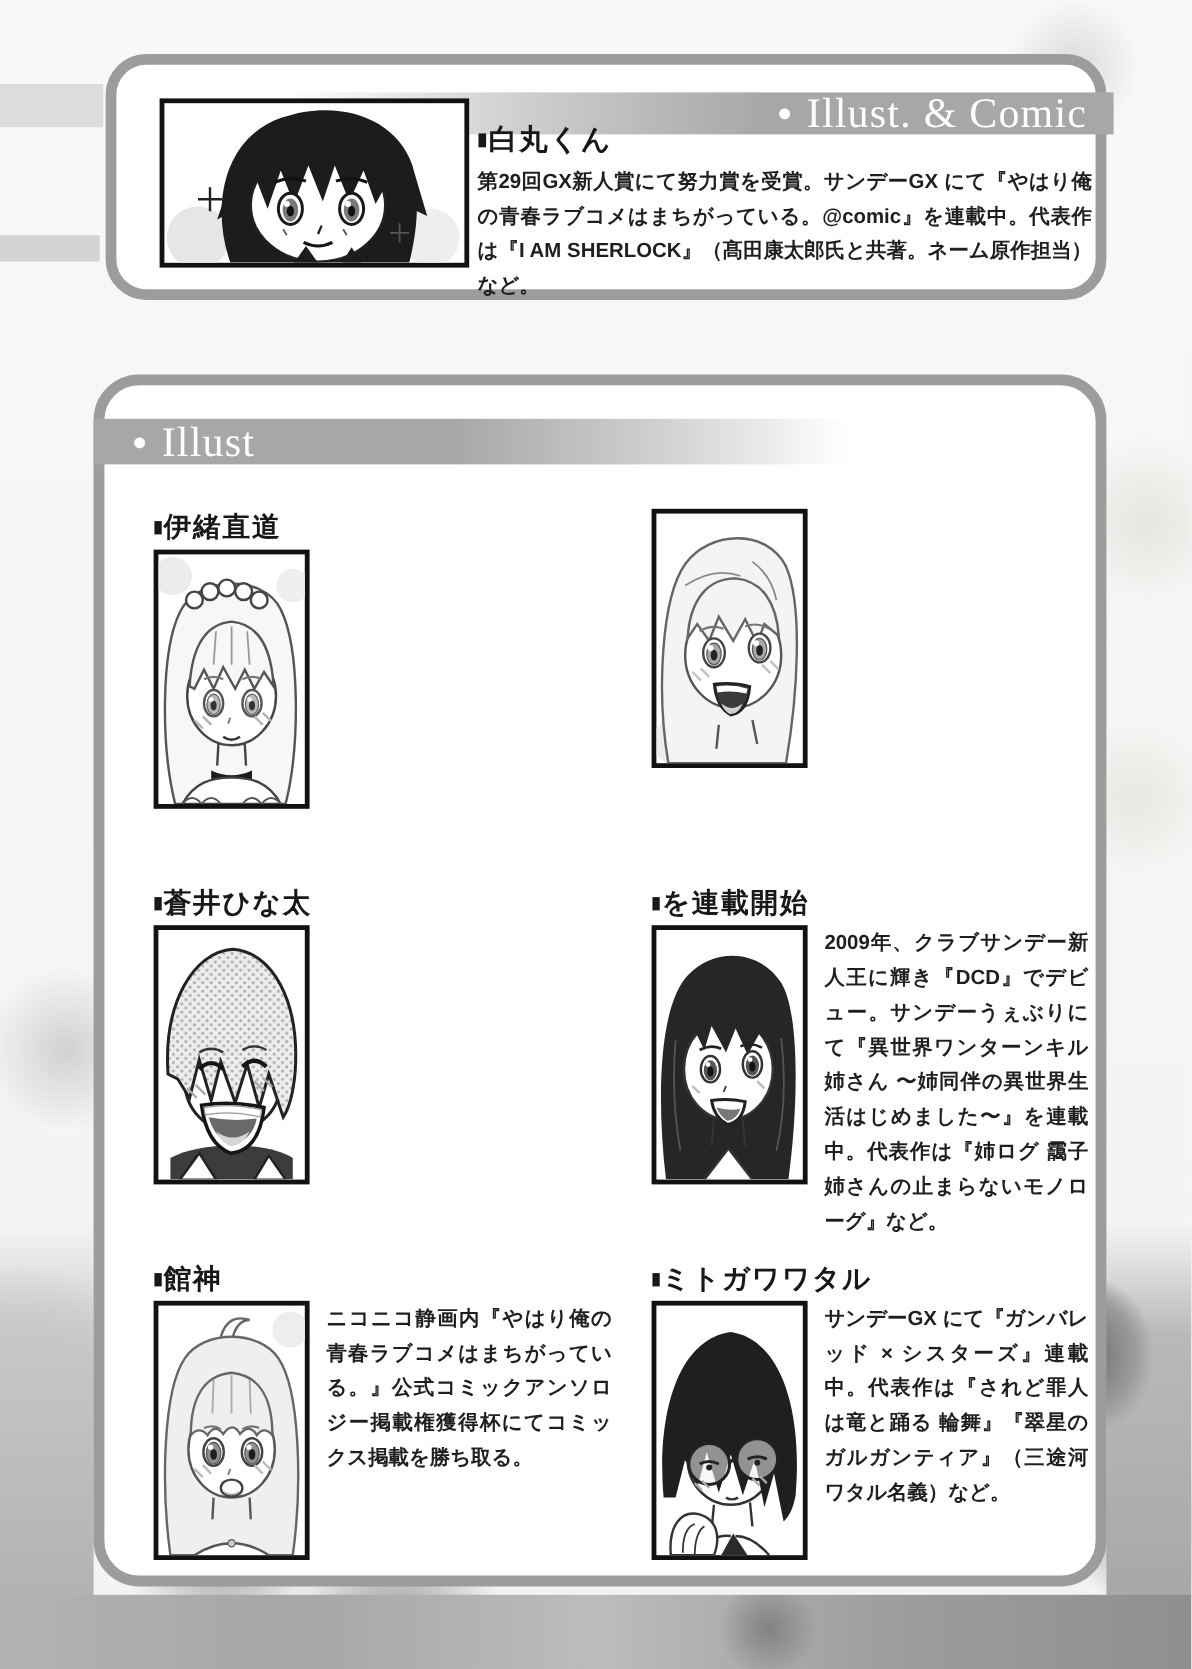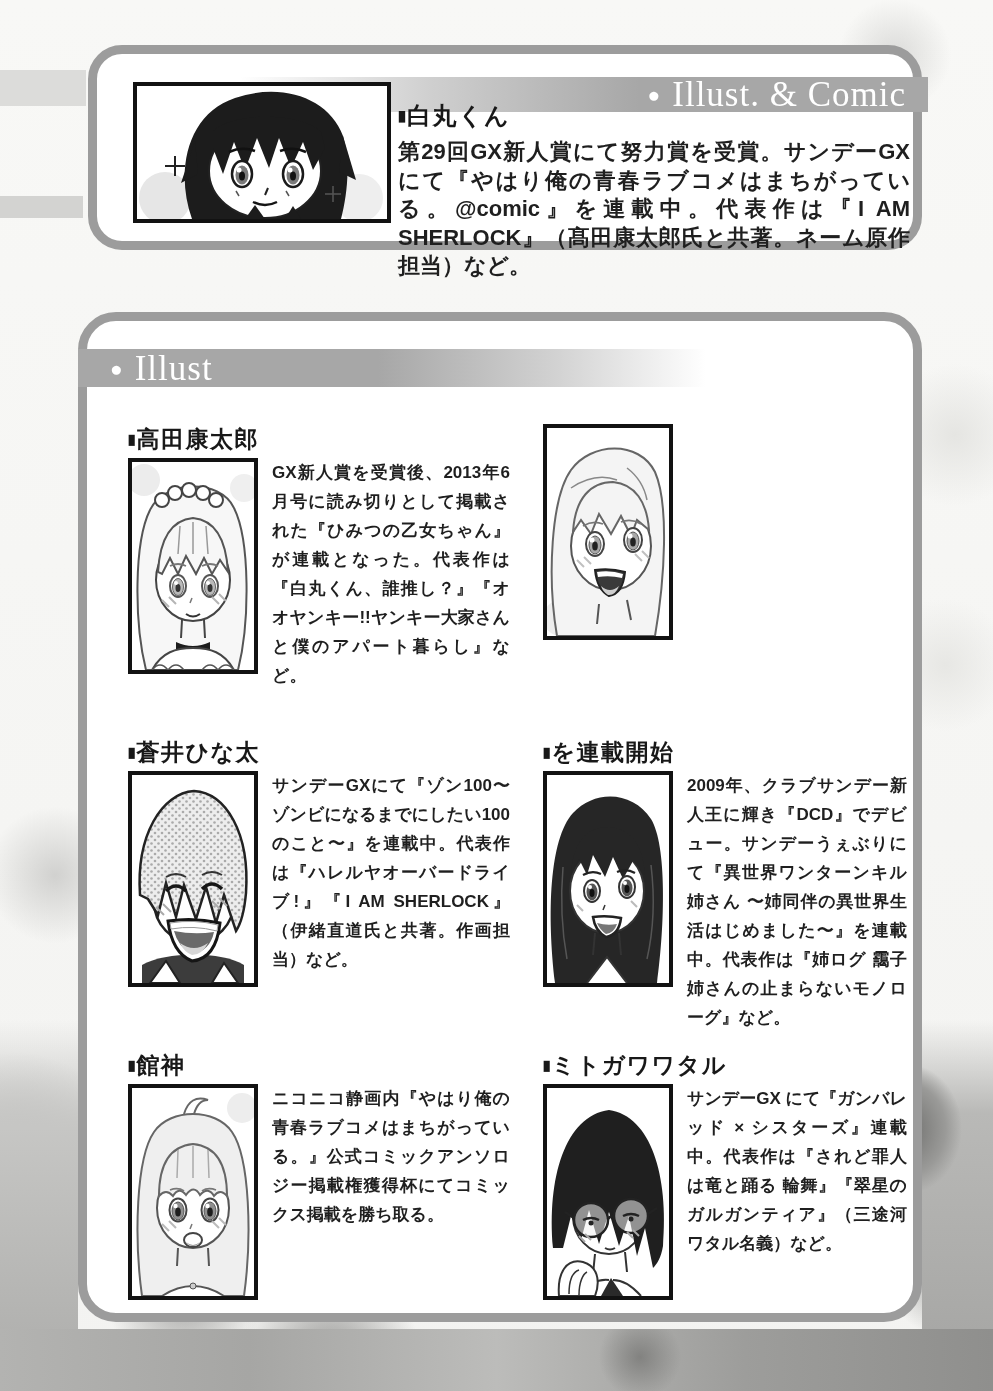--- a/index.html
+++ b/index.html
@@ -48,21 +48,21 @@
 
   
   .frame{border:4px solid #121212;background:#fff;overflow:hidden;}
   .frame svg{display:block;width:100%;height:100%;}
   .portrait-top{position:absolute;left:133px;top:82px;width:250px;height:133px;}
 
   
   .name-line{font-weight:700;color:#181818;letter-spacing:1.5px;white-space:nowrap;}
   .nm{display:inline-block;transform:scaleX(.55);transform-origin:left center;margin-right:-7px;}
   .illust-name{position:absolute;left:398px;top:100px;font-size:24px;}
-  .illust-bio{position:absolute;left:398px;top:138px;width:512px;font-size:22px;line-height:28.5px;
+  .illust-bio{position:absolute;left:398px;top:138px;width:512px;font-size:17px;line-height:28.5px;
     font-weight:700;color:#1f1f1f;text-align:justify;}
 
   
   .profile{position:absolute;}
   .p1{left:128px;top:424px;width:382px;}
   .p2{left:543px;top:424px;width:364px;}
   .p3{left:128px;top:737px;width:382px;}
   .p4{left:543px;top:737px;width:364px;}
   .p5{left:128px;top:1050px;width:382px;}
   .p6{left:543px;top:1050px;width:364px;}
@@ -126,21 +126,21 @@
 
   <div class="panel box-comic"></div>
 
   <div class="hbar comic-bar">
     <span class="bar-bullet">●</span>
     <span class="bar-text">Illust</span>
   </div>
 
   <div class="profile p1">
     <div class="profile-name name-line">
-      <span class="nm">■</span><span>高田康太郎</span>
+      <span class="nm">■</span><span>伊緒直道</span>
     </div>
     <div class="profile-body">
       <div class="frame">
         <svg viewBox="0 0 122 208" xmlns="http://www.w3.org/2000/svg">
           <circle cx="12" cy="18" r="16" fill="#ececec"></circle>
           <circle cx="112" cy="26" r="14" fill="#efefef"></circle>
           <path d="M14,208 C2,160 2,80 18,48 C32,18 88,16 102,46 C118,78 118,160 106,208 Z" fill="#f7f7f7" stroke="#555555" stroke-width="2"></path>
           <circle cx="30" cy="38" r="7" fill="#ffffff" stroke="#444444" stroke-width="2"></circle>
           <circle cx="43" cy="31" r="7" fill="#ffffff" stroke="#444444" stroke-width="2"></circle>
           <circle cx="57" cy="28" r="7" fill="#ffffff" stroke="#444444" stroke-width="2"></circle>
@@ -160,21 +160,20 @@
           <circle cx="76" cy="121" r="2" fill="#ffffff"></circle>
           <path d="M30,138 l7,7 M37,135 l7,7 M80,135 l7,7 M87,132 l7,7" stroke="#b5b5b5" stroke-width="2"></path>
           <path d="M60,136 l-2,5" stroke="#777777" stroke-width="1.5"></path>
           <path d="M54,152 Q61,157 68,152" stroke="#333333" stroke-width="2" fill="none"></path>
           <path d="M50,158 L49,176 M72,158 L73,176" stroke="#444444" stroke-width="2"></path>
           <path d="M44,180 Q61,188 78,180 L78,190 Q61,198 44,190 Z" fill="#1d1d1d"></path>
           <path d="M20,208 C30,190 44,186 61,186 C78,186 92,190 102,208 Z" fill="#ffffff" stroke="#444444" stroke-width="2"></path>
           <path d="M20,208 Q28,198 36,208 M36,208 Q44,198 52,208 M70,208 Q78,198 86,208 M86,208 Q94,198 102,208" stroke="#555555" stroke-width="1.5" fill="none"></path>
         </svg>
       </div>
-      <div class="bio">GX新人賞を受賞後、2013年6月号に読み切りとして掲載された『ひみつの乙女ちゃん』が連載となった。代表作は『白丸くん、誰推し？』『オオヤンキー!!ヤンキー大家さんと僕のアパート暮らし』など。</div>
     </div>
   </div>
 
   <div class="profile p2">
     <div class="profile-body">
       <div class="frame">
         <svg viewBox="0 0 122 208" xmlns="http://www.w3.org/2000/svg">
           <circle cx="14" cy="190" r="18" fill="#ededed"></circle>
           <path d="M10,208 C0,150 4,70 24,42 C44,14 92,12 108,44 C122,76 118,150 108,208 Z" fill="#f4f4f4" stroke="#666666" stroke-width="2"></path>
           <path d="M24,60 Q48,44 70,52 M80,40 Q96,52 100,72" stroke="#888888" stroke-width="1.5" fill="none"></path>
@@ -221,21 +220,20 @@
           <path d="M70,114 Q80,104 90,114" stroke="#151515" stroke-width="3.5" fill="none"></path>
           <path d="M24,132 l8,8 M31,129 l8,8 M80,126 l8,8 M87,123 l8,8" stroke="#aaaaaa" stroke-width="2"></path>
           <path d="M36,146 Q62,142 88,148 Q84,184 60,186 Q40,178 36,146 Z" fill="#ffffff" stroke="#151515" stroke-width="3"></path>
           <path d="M42,156 Q62,160 82,157 Q78,176 60,179 Q46,172 42,156 Z" fill="#6a6a6a"></path>
           <path d="M48,168 Q62,178 76,168 Q70,180 60,180 Q52,177 48,168 Z" fill="#d6d6d6"></path>
           <path d="M38,148 Q62,144 86,150 L85,156 Q62,150 39,154 Z" fill="#ffffff" stroke="#999999" stroke-width="1"></path>
           <path d="M18,208 L34,186 L48,208 Z" fill="#ffffff" stroke="#222222" stroke-width="2"></path>
           <path d="M106,208 L92,188 L80,208 Z" fill="#ffffff" stroke="#222222" stroke-width="2"></path>
         </svg>
       </div>
-      <div class="bio">サンデーGXにて『ゾン100〜ゾンビになるまでにしたい100のこと〜』を連載中。代表作は『ハレルヤオーバードライブ!』『I AM SHERLOCK』（伊緒直道氏と共著。作画担当）など。</div>
     </div>
   </div>
 
   <div class="profile p4">
     <div class="profile-name name-line">
       <span class="nm">■</span><span>を連載開始</span>
     </div>
     <div class="profile-body">
       <div class="frame">
         <svg viewBox="0 0 122 208" xmlns="http://www.w3.org/2000/svg">

